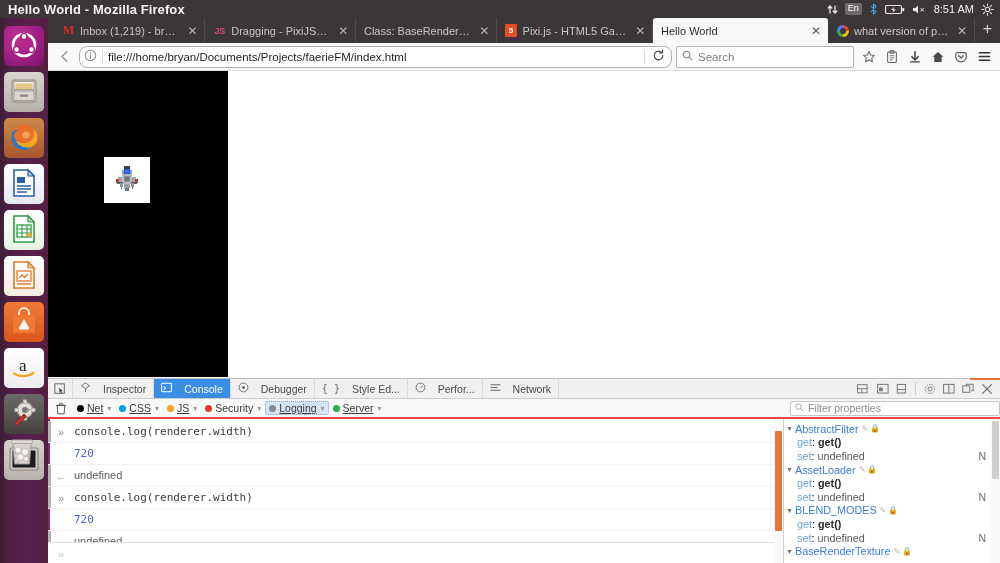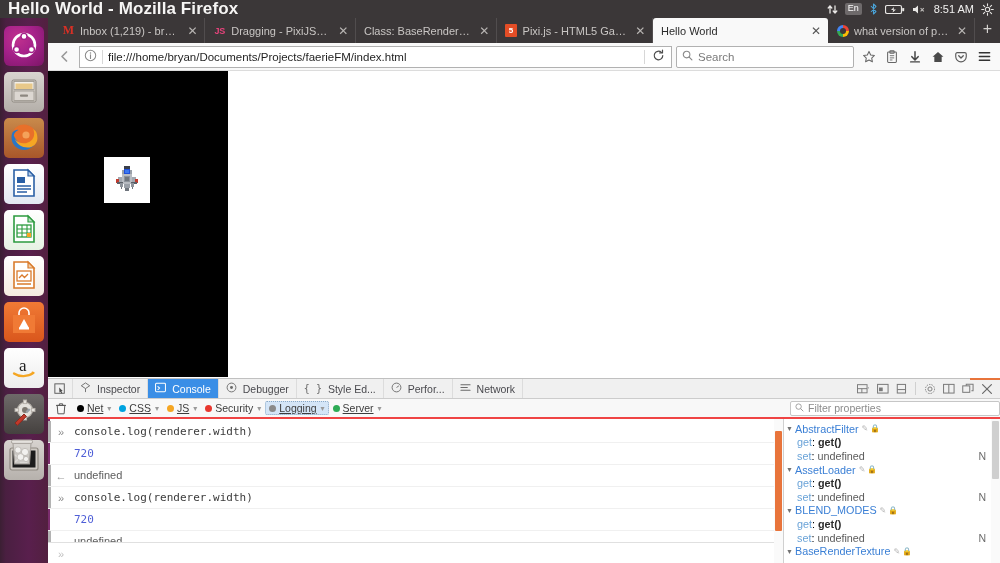--- a/index.html
+++ b/index.html
@@ -13,21 +13,21 @@
   #root { position: relative; width: 1000px; height: 563px; }
 
   
   .unity-panel {
     position: absolute; top: 0; left: 0; width: 1000px; height: 18px;
     background: #3b3738;
     display: flex; align-items: center;
     color: #f2f1f0;
   }
   .unity-title {
-    font-size: 17px; font-weight: bold; color: #f6f5f4;
+    font-size: 13px; font-weight: bold; color: #f6f5f4;
     margin-left: 8px; letter-spacing: 0.1px;
     white-space: nowrap;
     text-align: right;
   }
   .tray { margin-left: auto; display: flex; align-items: center; gap: 7px; padding-right: 6px; }
   .tray-item { font-size: 10.5px; color: #e8e6e4; display: flex; align-items: center; line-height: 1; }
   .tray-kbd {
     background: #6e6a6b; color: #fff; font-size: 9px;
     padding: 1px 3px; border-radius: 2px; line-height: 1.1;
   }
@@ -120,21 +120,21 @@
   }
 
   
   .navbar {
     height: 28px; background: #f9f9f9; display: flex; align-items: center;
     gap: 4px; padding: 0 5px; border-bottom: 1px solid #dcdcdc;
   }
   .navbtn { width: 22px; height: 22px; display: flex; align-items: center; justify-content: center; }
   .urlbar {
     flex: 1 1 auto; height: 22px; background: #fff; border: 1px solid #b1b1b1;
-    border-radius: 0; display: flex; align-items: center; gap: 5px; padding: 0 4px;
+    border-radius: 8px; display: flex; align-items: center; gap: 5px; padding: 0 4px;
     min-width: 0;
   }
   .urlbar .sep { width: 1px; height: 14px; background: #d7d7d7; }
   .url-text {
     font-size: 11.5px; color: #1f1f1f; white-space: nowrap; overflow: hidden;
     text-overflow: ellipsis; flex: 1 1 auto;
   }
   .searchbar {
     width: 178px; height: 22px; background: #fff; border: 1px solid #b1b1b1;
     border-radius: 2px; display: flex; align-items: center; gap: 5px; padding: 0 5px;
@@ -153,21 +153,21 @@
   }
 
   
   .devtools { position: absolute; left: 0; bottom: 0; width: 952px; height: 185px; background: #f5f5f5;
     border-top: 1px solid #c0c0c0; }
   .dt-toolbar {
     height: 20px; background: #f0f0f0; border-bottom: 1px solid #ccc;
     display: flex; align-items: center; position: relative;
   }
   .dt-tab {
-    height: 19px; padding: 0 7px; display: flex; align-items: center; gap: 6px;
+    height: 19px; padding: 0 7px; display: flex; align-items: center; gap: 12px;
     font-size: 10.5px; color: #4a4a4f; border-right: 1px solid #dcdcdc;
     white-space: nowrap;
   }
   .dt-tab.active { background: #3a8ee6; color: #fff; }
   .dt-tab.pick { border-right: 1px solid #dcdcdc; padding: 0 6px; }
   .dt-toolbar-right { margin-left: auto; display: flex; align-items: center; gap: 2px; padding-right: 5px; }
   .dt-btn { width: 17px; height: 17px; display: flex; align-items: center; justify-content: center; }
   .vsep { width: 1px; height: 13px; background: #d0d0d0; margin: 0 3px; }
   .dt-orange-bar { position: absolute; right: 0; top: -1px; width: 30px; height: 2px; background: #e8743b; }
 

